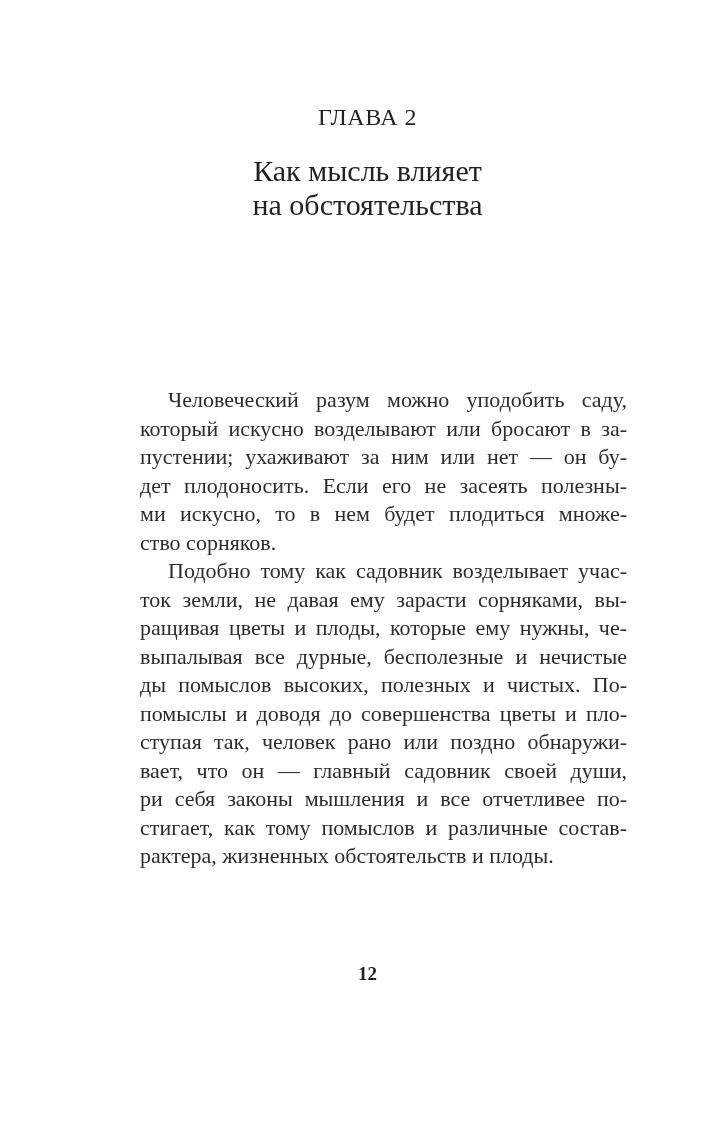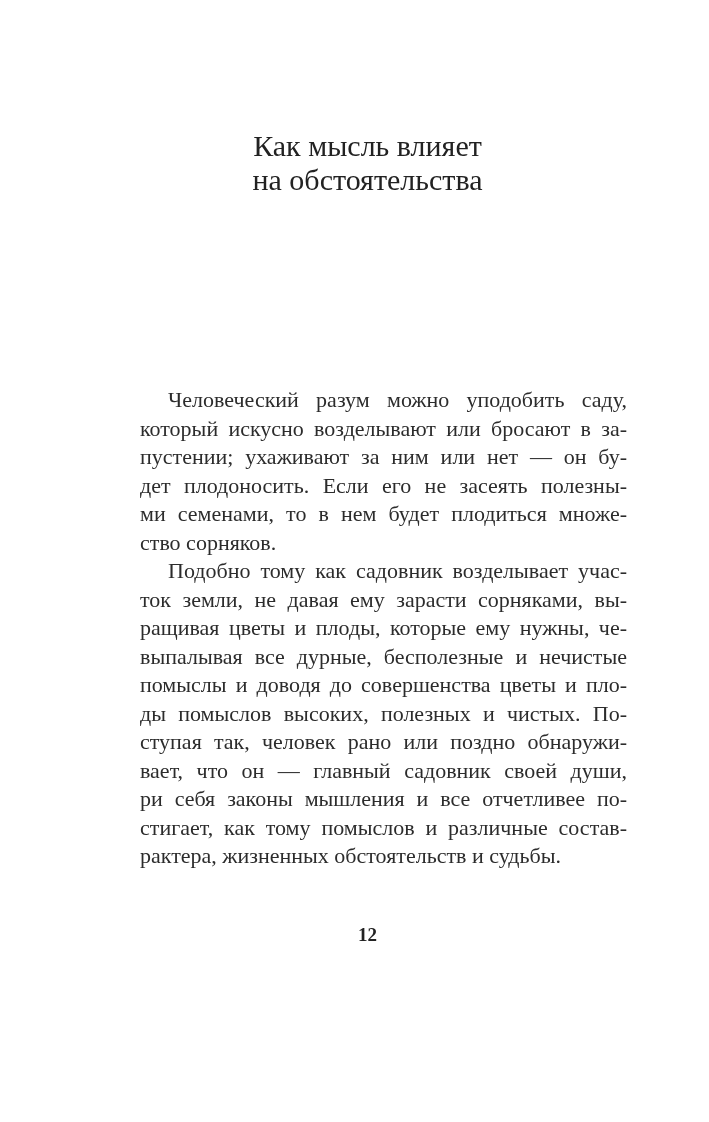--- a/index.html
+++ b/index.html
@@ -26,21 +26,21 @@
     left:124px;
     width:487px;
     text-align:center;
     font-size:24px;
     line-height:26px;
     letter-spacing:0.5px;
     color:var(--heading);
   }
   .chapter-title{
     position:absolute;
-    top:129px;
+    top:154px;
     left:124px;
     width:487px;
     text-align:center;
     font-size:30px;
     line-height:34px;
     color:var(--heading);
   }
   .body-text{
     position:absolute;
     top:386px;
@@ -53,57 +53,58 @@
     font-size:22px;
     line-height:28.5px;
     text-align:justify;
     text-align-last:justify;
     white-space:normal;
   }
   .line.indent{text-indent:28px;}
   .line.para-end{text-align-last:left;}
   .page-number{
     position:absolute;
-    top:924px;
+    top:963px;
     left:124px;
     width:487px;
     text-align:center;
     font-size:19px;
     font-weight:bold;
     color:var(--heading);
   }
 </style>
 </head>
 <body>
 
 <div class="page">
+  <div class="chapter-label">ГЛАВА 2</div>
 
   <div class="chapter-title">
     <div>Как мысль влияет</div>
     <div>на обстоятельства</div>
   </div>
 
   <div class="body-text">
       <div class="paragraph">
         <div class="line indent">Человеческий разум можно уподобить саду,</div>
         <div class="line">который искусно возделывают или бросают в за-</div>
         <div class="line">пустении; ухаживают за ним или нет — он бу-</div>
         <div class="line">дет плодоносить. Если его не засеять полезны-</div>
-        <div class="line">ми семенами, то в нем будет плодиться множе-</div>
+        <div class="line">ми искусно, то в нем будет плодиться множе-</div>
         <div class="line para-end">ство сорняков.</div>
       </div>
       <div class="paragraph">
         <div class="line indent">Подобно тому как садовник возделывает учас-</div>
         <div class="line">ток земли, не давая ему зарасти сорняками, вы-</div>
         <div class="line">ращивая цветы и плоды, которые ему нужны, че-</div>
         <div class="line">выпалывая все дурные, бесполезные и нечистые</div>
+        <div class="line">ды помыслов высоких, полезных и чистых. По-</div>
         <div class="line">помыслы и доводя до совершенства цветы и пло-</div>
-        <div class="line">ды помыслов высоких, полезных и чистых. По-</div>
         <div class="line">ступая так, человек рано или поздно обнаружи-</div>
         <div class="line">вает, что он — главный садовник своей души,</div>
         <div class="line">ри себя законы мышления и все отчетливее по-</div>
         <div class="line">стигает, как тому помыслов и различные состав-</div>
-        <div class="line para-end">рактера, жизненных обстоятельств и судьбы.</div>
+        <div class="line para-end">рактера, жизненных обстоятельств и плоды.</div>
       </div>
     </div>
 
   <div class="page-number">12</div>
 </div>
 
 </body></html>

